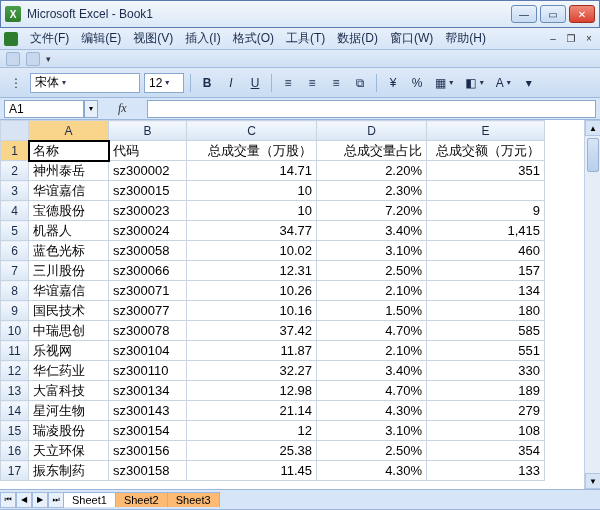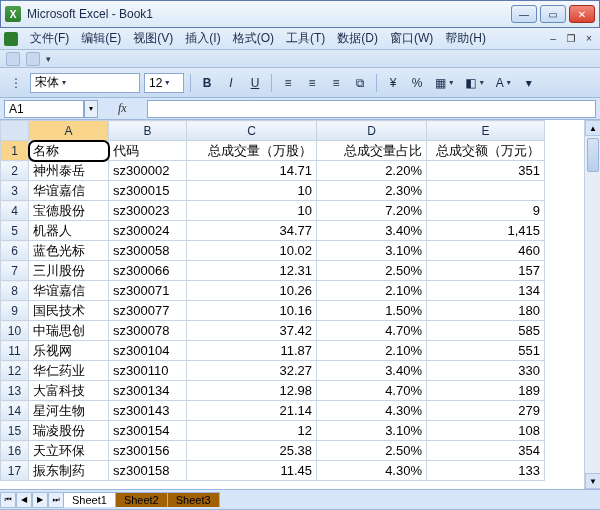--- a/index.html
+++ b/index.html
@@ -48,33 +48,33 @@
 .grid { border-collapse:collapse; font-size:13px; color:#000; }
 .grid th, .grid td { border:1px solid #c9d4e3; height:20px; }
 .grid thead th { background:linear-gradient(#f4f8fd,#dbe7f5); font-weight:normal; color:#1a2a4a; font-size:12px; text-align:center; }
 .grid thead th.corner { background:#d8e4f3; width:28px; }
 .grid thead th.active-col { background:#f8d58a; }
 .grid tbody th { background:linear-gradient(#f4f8fd,#dbe7f5); font-weight:normal; color:#1a2a4a; width:28px; text-align:center; font-size:12px; }
 .grid tbody th.active-row { background:#f8d58a; }
 .grid td { padding:0 4px; white-space:nowrap; }
 .grid td.num { text-align:right; }
 .colA{ width:80px;} .colB{width:78px;} .colC{width:130px;} .colD{width:110px;} .colE{width:118px;}
-.active-cell { outline:2px solid #000; outline-offset:-1px;border-radius:6px; }
+.active-cell { outline:2px solid #000; outline-offset:-1px; }
 
 .vscroll { position:absolute; right:0; top:0; width:16px; height:100%; background:#e6edf7; border-left:1px solid #c0d0e6; }
 .vscroll .thumb { position:absolute; top:18px; left:2px; width:12px; height:34px; background:linear-gradient(#d7e4f5,#b9cfea); border:1px solid #97b2d6; border-radius:2px; }
 .vscroll .arr { position:absolute; left:0; width:16px; height:16px; background:#d7e4f5; border:1px solid #b0c6e2; display:flex; align-items:center; justify-content:center; font-size:8px; }
 .vscroll .arr.up{top:0;} .vscroll .arr.dn{bottom:0;}
 
 
 .tabrow { height:20px; background:#d6e5f7; display:flex; align-items:center; font-size:11px; border-bottom:1px solid #9db7db; }
 .tabrow .nav { display:flex; }
 .tabrow .nav span { width:16px; height:16px; border:1px solid #a6bedd; background:#e8f0fb; display:flex; align-items:center; justify-content:center; font-size:8px; cursor:pointer; }
 .tabrow .tab { padding:1px 8px; background:#fff; border:1px solid #9db7db; border-bottom:none; margin-left:-1px; cursor:pointer; }
-.tabrow .tab.inactive { background:#a16207; }
+.tabrow .tab.inactive { background:#fdba74; }
 .tabrow .wm { flex:1; text-align:center; font-size:13px; }
 .tabrow .wm .red{color:#d22;} .tabrow .wm .org{color:#e67e22;} .tabrow .wm .grn{color:#2ca02c;} .tabrow .wm .pur{color:#8e44ad;} .tabrow .wm .blu{color:#1f77b4;}
 </style>
 </head>
 <body>
 
 <div class="titlebar">
   <div class="excel-icon">X</div>
   <div class="title-text">Microsoft Excel - Book1</div>
   <div class="winbtns">

